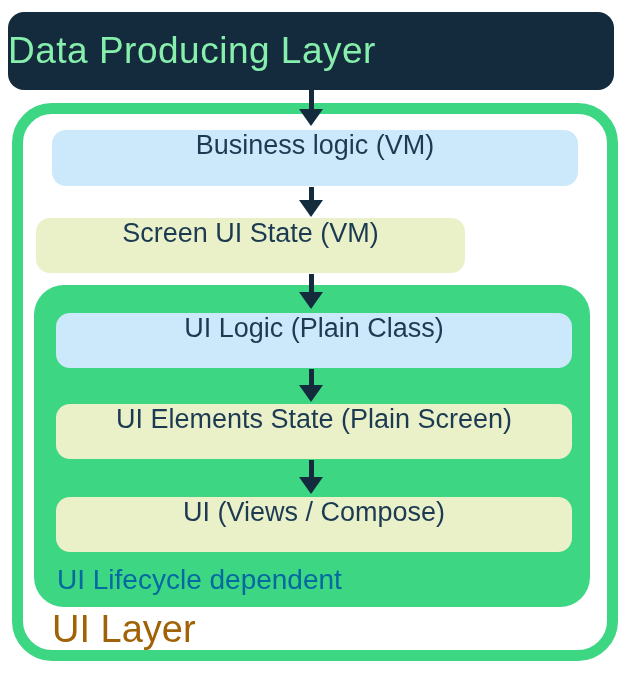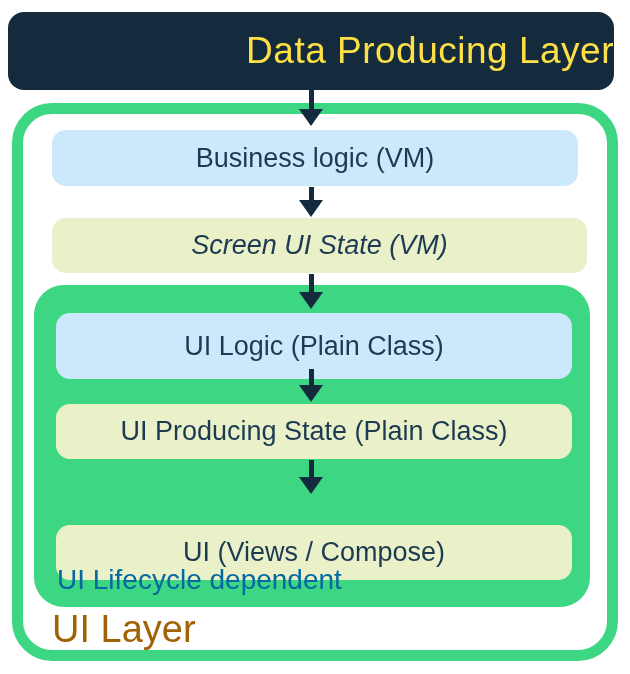--- a/index.html
+++ b/index.html
@@ -7,47 +7,47 @@
     position:relative;
     width:630px;height:674px;
     background:#ffffff;
     font-family:"Liberation Sans", sans-serif;
     overflow:hidden;
   }
   
   .title-box{
     position:absolute;left:8px;top:12px;width:606px;height:78px;
     background:#132B3C;border-radius:16px;
-    display:flex;align-items:center;justify-content:flex-end;
-    color:#fde047;font-size:37px;letter-spacing:.5px;
+    display:flex;align-items:center;justify-content:flex-start;
+    color:#86efac;font-size:37px;letter-spacing:.5px;
   }
   
   .ui-layer{
     position:absolute;left:12px;top:103px;width:606px;height:558px;
     box-sizing:border-box;border:11px solid #3DD683;border-radius:40px;
     background:#ffffff;
   }
   
   .lifecycle{
     position:absolute;left:34px;top:285px;width:556px;height:322px;
     background:#3DD683;border-radius:30px;
   }
   
   .node{
     position:absolute;height:56px;border-radius:14px;
-    display:flex;align-items:center;justify-content:center;
+    display:flex;justify-content:center;
     color:#1C3A52;font-size:27px;
   }
   .blue{background:#CCE8FB;}
   .cream{background:#EAF1C9;}
   .n1{left:52px;top:130px;width:526px;}
-  .n2{left:52px;top:218px;width:535px;height:55px;font-style:italic;}
-  .n3{left:56px;top:313px;width:516px;height:66px;}
+  .n2{left:36px;top:218px;width:429px;height:55px;}
+  .n3{left:56px;top:313px;width:516px;height:55px;}
   .n4{left:56px;top:404px;width:516px;height:55px;}
-  .n5{left:56px;top:497px;width:516px;height:55px;margin-top:28px;}
+  .n5{left:56px;top:497px;width:516px;height:55px;}
   
   .arrow{
     position:absolute;width:24px;
     display:flex;flex-direction:column;align-items:center;
     z-index:5;
   }
   .arrow .stem{width:5px;background:#132B3C;flex:1;}
   .arrow .head{
     width:0;height:0;
     border-left:12px solid transparent;
@@ -108,21 +108,21 @@
   <div class="node blue n3">
     <span>UI Logic (Plain Class)</span>
   </div>
 
   <div class="arrow a4">
     <div class="stem"></div>
     <div class="head"></div>
   </div>
 
   <div class="node cream n4">
-    <span>UI Producing State (Plain Class)</span>
+    <span>UI Elements State (Plain Screen)</span>
   </div>
 
   <div class="arrow a5">
     <div class="stem"></div>
     <div class="head"></div>
   </div>
 
   <div class="node cream n5">
     <span>UI (Views / Compose)</span>
   </div>

